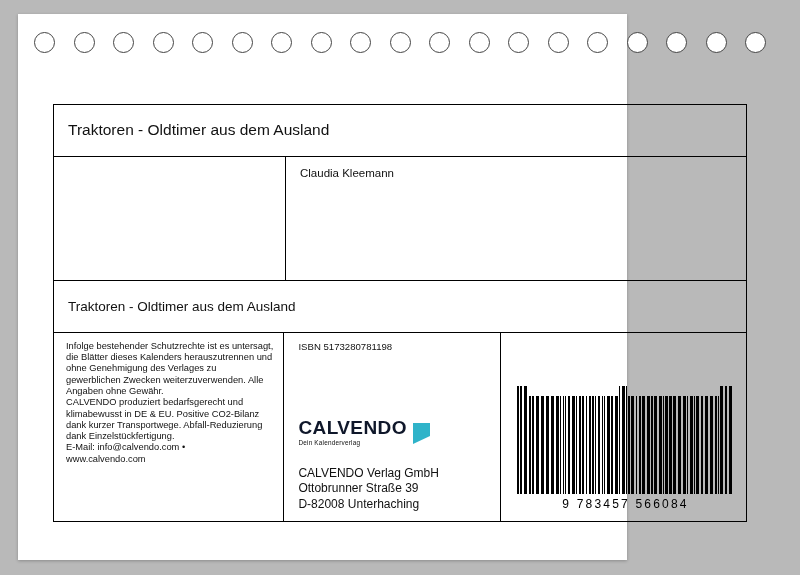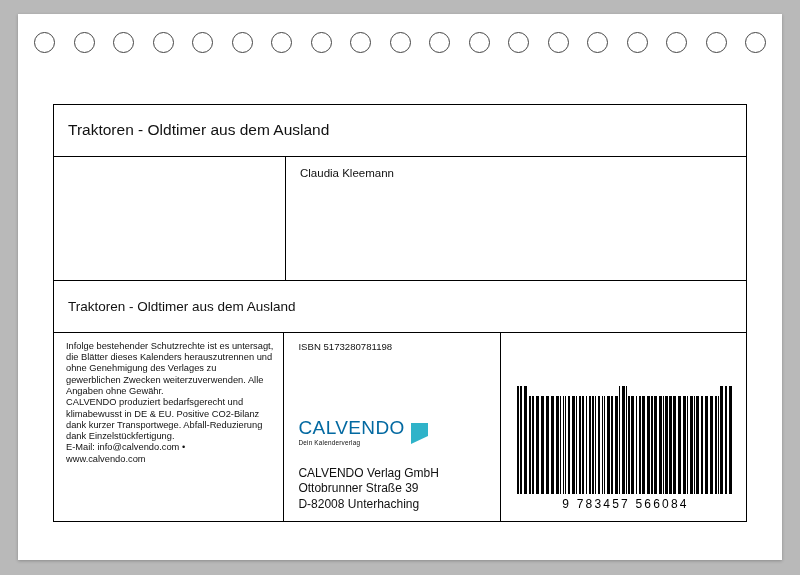--- a/index.html
+++ b/index.html
@@ -10,21 +10,21 @@
   body {
     width: 800px;
     height: 575px;
     font-family: "Liberation Sans", sans-serif;
     overflow: hidden;
   }
   .page {
     position: absolute;
     left: 18px;
     top: 14px;
-    width: 764px;
+    width: 609px;
     height: 546px;
     background: #ffffff;
     box-shadow: 0 1px 3px rgba(0,0,0,0.25);
   }
   
   .spiral {
     position: absolute;
     left: 0;
     top: 18px;
     width: 764px;
@@ -125,23 +125,23 @@
   }
   .isbn-text { font-size: 9.6px; color: #111; }
   .logo-wrap {
     margin-top: 44px;
     display: flex;
     align-items: flex-end;
     gap: 6px;
   }
   .logo-word {
     font-size: 19px;
-    font-weight: normal;
+    font-weight: bold;
     letter-spacing: 0.4px;
-    color: #0369a1;
+    color: #0f172a;
     line-height: 1;
     margin-top: 22px;
   }
   .logo-sub {
     font-size: 6.4px;
     color: #111;
     letter-spacing: 0.2px;
     margin-top: 2px;
   }
   .logo-mark {

